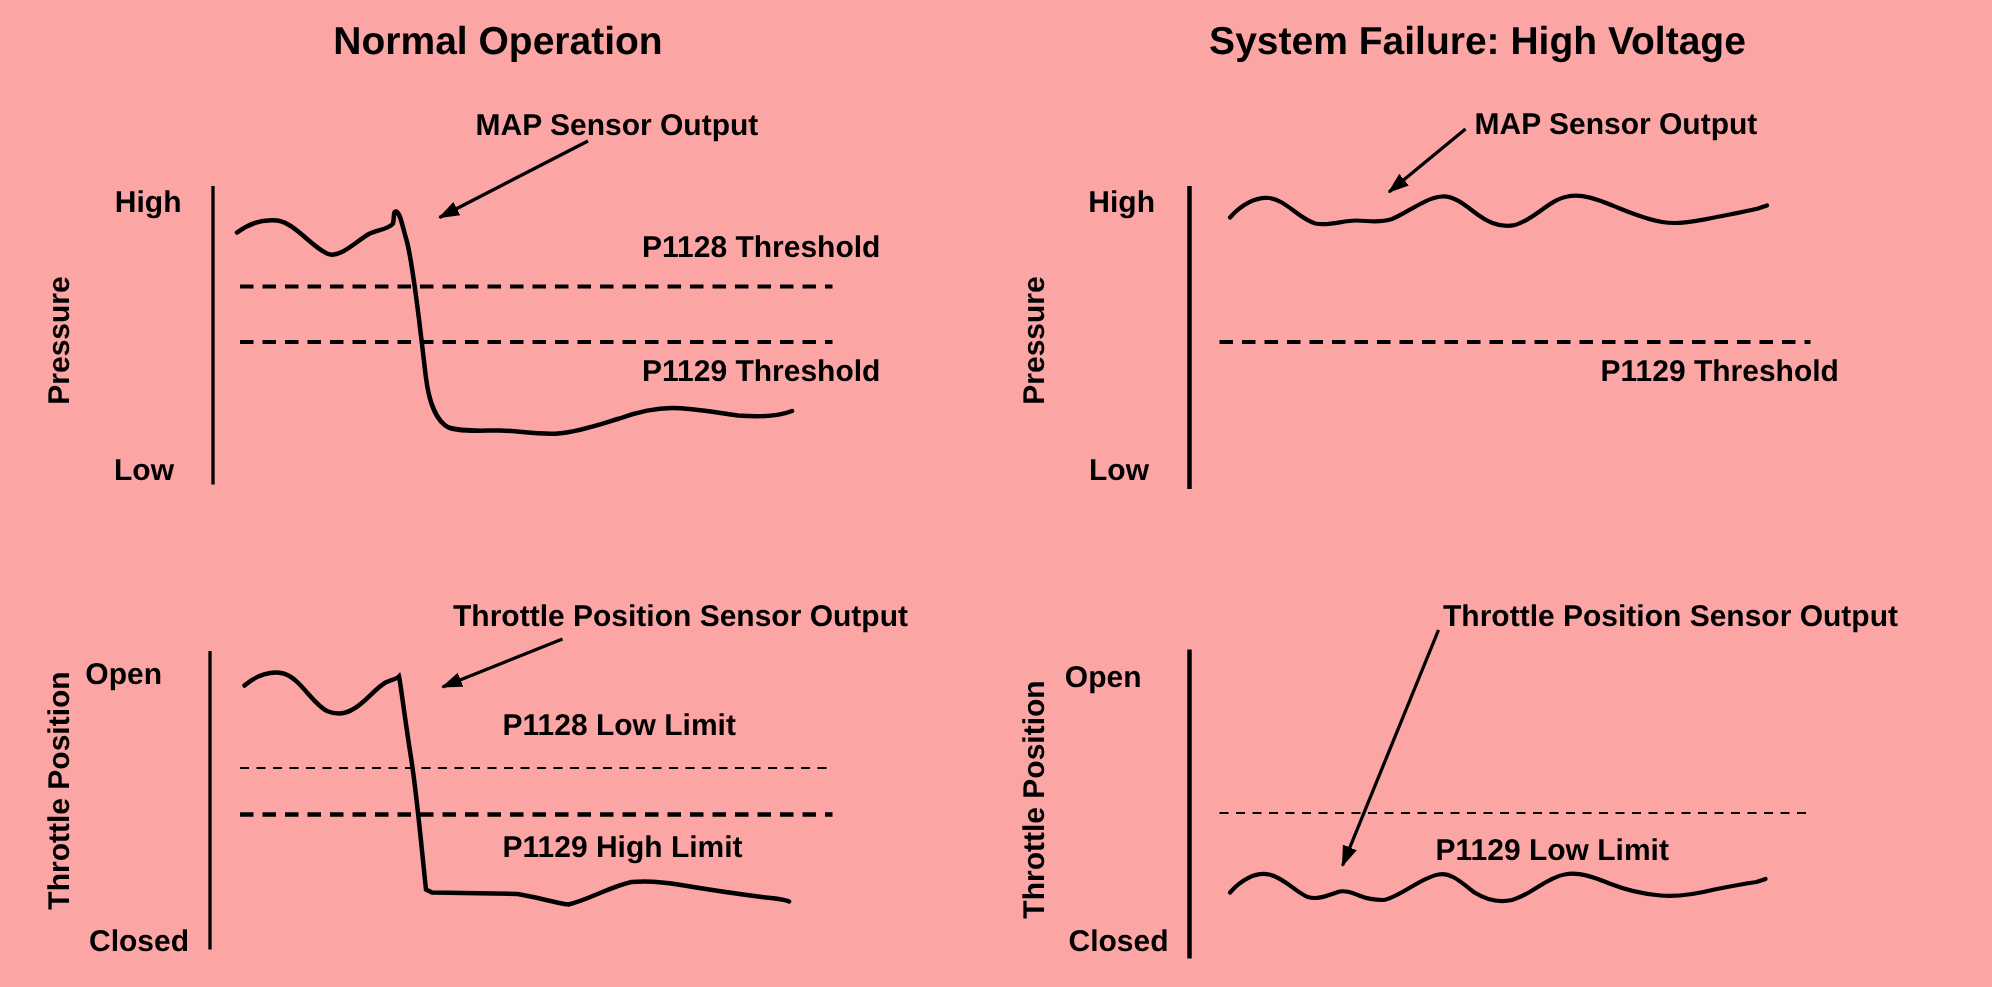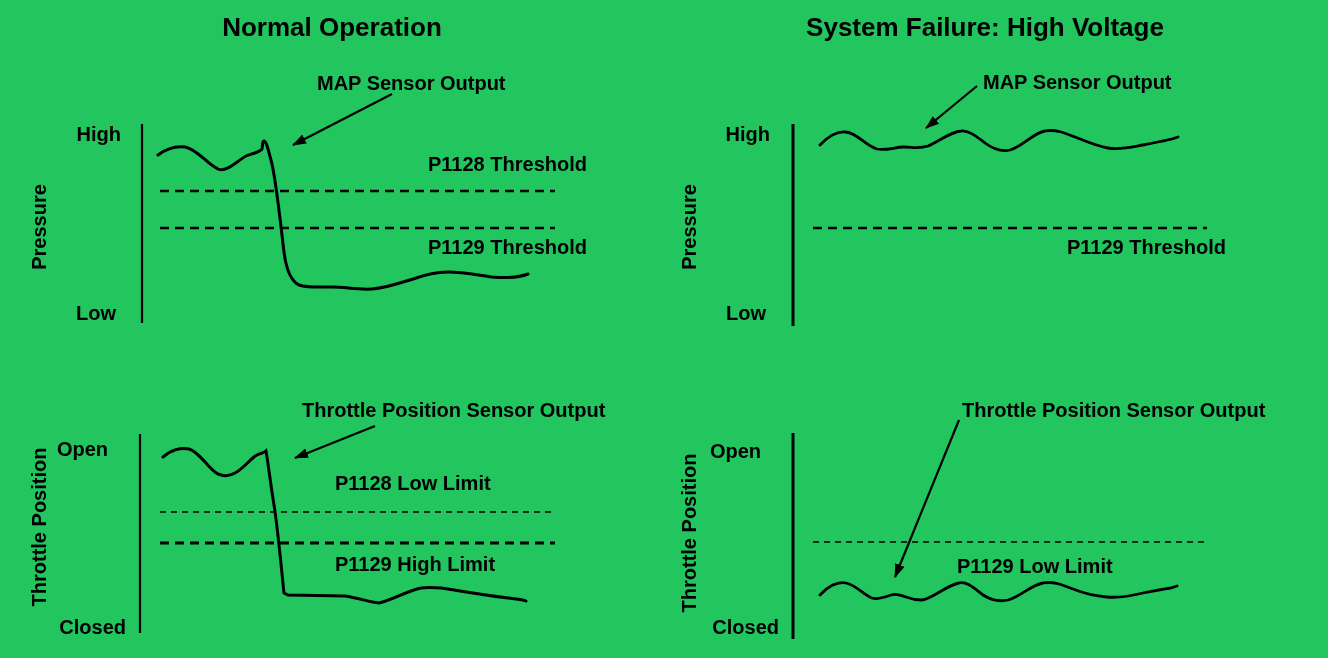--- a/index.html
+++ b/index.html
@@ -1,16 +1,16 @@
 <!DOCTYPE html>
 <html><head>
 <meta charset="utf-8">
 <style>
   html,body{margin:0;padding:0;background:#ffffff;}
-  .stage{position:relative;width:1328px;height:658px;background:#22c55e;overflow:hidden;
+  .stage{position:relative;width:1328px;height:658px;background:#fca5a5;overflow:hidden;
          font-family:"Liberation Sans","DejaVu Sans",sans-serif;}
   svg{position:absolute;left:0;top:0;}
   text{fill:#000000;font-family:"Liberation Sans","DejaVu Sans",sans-serif;font-weight:700;}
   .title{font-size:26px;}
   .lbl{font-size:20px;}
   .stroke{stroke:#000000;fill:none;}
 </style>
 </head>
 <body>
 

